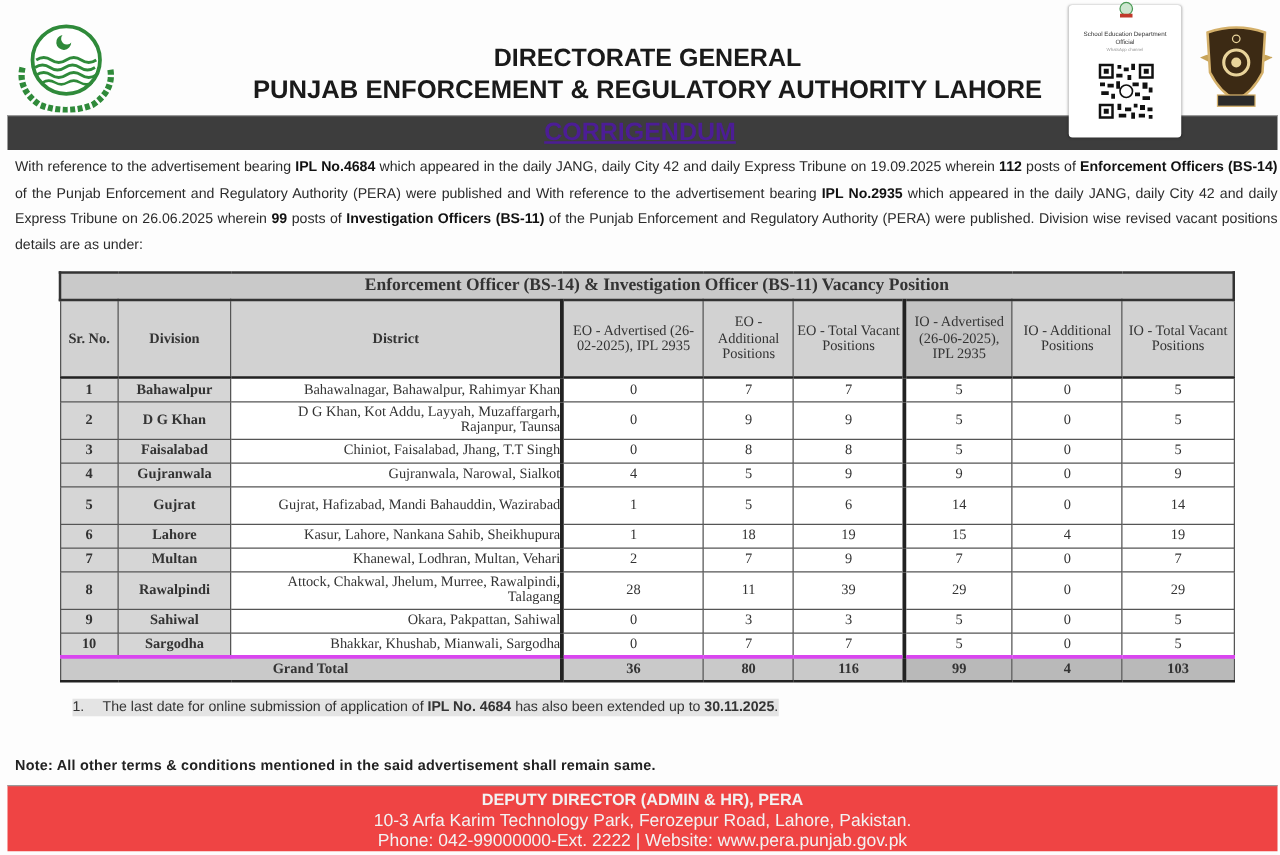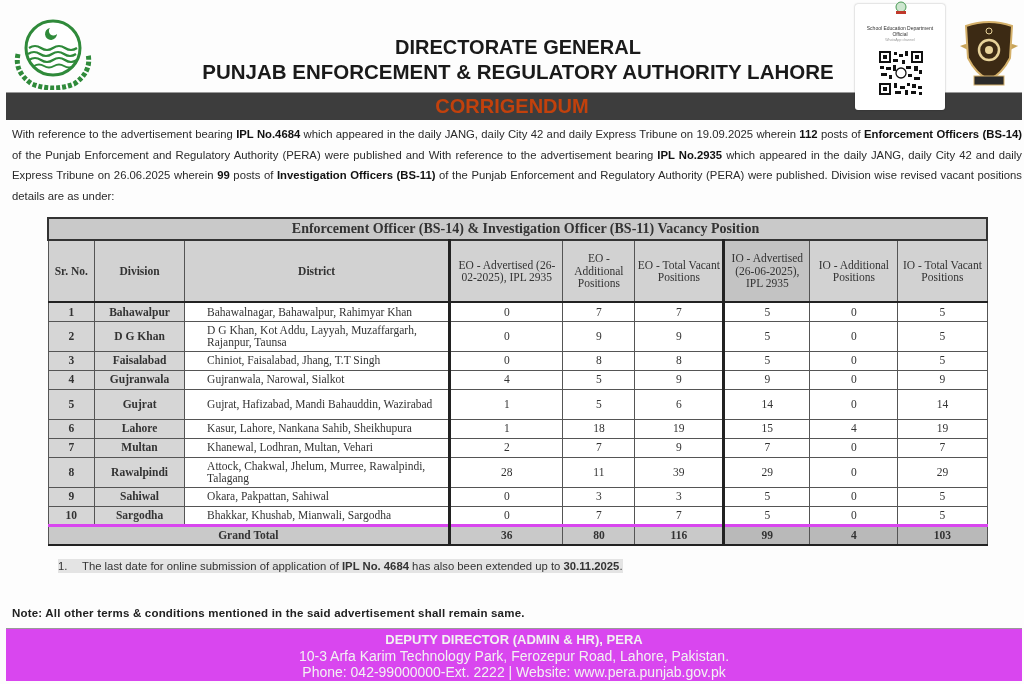--- a/index.html
+++ b/index.html
@@ -12,47 +12,47 @@
   .qr-card .qr-emblem { position: absolute; left: 38px; top: -3px; width: 16px; height: 14px; }
   .qr-card .qr-title { position: absolute; left: 4px; right: 4px; top: 21px; font-size: 5px; line-height: 6px; color: #333; }
   .qr-card .qr-sub { position: absolute; left: 4px; right: 4px; top: 34px; font-size: 3.5px; color: #999; }
   .qr-card .qr-code { position: absolute; left: 23px; top: 46px; width: 46px; height: 46px; }
 
   .header-title { position: absolute; left: 0; width: 1024px; text-align: center; font-weight: bold; color: #1a1a1a; }
   .h1 { top: 36px; font-size: 20px; left: 6px; }
   .h2 { top: 60px; font-size: 20.5px; left: 6px; }
 
   .banner { position: absolute; left: 6px; top: 92px; width: 1016px; height: 28px; background: #3d3d3d; border-top: 1px solid #999; }
-  .banner-text { position: absolute; left: 0; width: 1024px; top: 95px; text-align: center; font-size: 20px; font-weight: bold; color: #c2410c; }
+  .banner-text { position: absolute; left: 0; width: 1024px; top: 95px; text-align: center; font-size: 20px; font-weight: bold; color: #4c1d95; text-decoration: underline; }
 
   .intro { position: absolute; left: 12px; top: 124px; width: 1010px; font-size: 11.3px; line-height: 20.6px; color: #2a2a2a; text-align: justify; }
   .intro b { color: #111; }
 
   table.vac { position: absolute; left: 47px; top: 217px; width: 941px; border-collapse: collapse; font-family: "Liberation Serif", serif; color: #333; }
   table.vac td, table.vac th { border: 1px solid #555; text-align: center; font-size: 11.5px; line-height: 12.5px; }
   table.vac .cap { background: #c9c9c9; font-weight: bold; font-size: 14px; height: 22px; border: 2px solid #333; padding-left: 16px; }
   table.vac thead th { background: #d2d2d2; font-weight: normal; height: 62px; border-bottom: 2px solid #222; }
   table.vac thead th.bold { font-weight: bold; }
   table.vac thead th.io-adv { background: #c3c3c3; }
   table.vac td.sr, table.vac td.div { background: #d6d6d6; font-weight: bold; }
-  table.vac td.dist { text-align: left; padding-left: 22px; background: #fff; }
+  table.vac td.dist { text-align: right; padding-left: 22px; background: #fff; }
   table.vac td.num { background: #fff; }
   table.vac tr.tall td { height: 30px; }
   table.vac tr.short td { height: 19px; }
   table.vac .thick-l { border-left: 3px solid #222 !important; }
   table.vac tfoot td { background: #c9c9c9; font-weight: bold; height: 20px; border-top: 3px solid #d946ef; border-bottom: 2px solid #222; }
   table.vac tfoot td.io-t { background: #b9b9b9; }
 
   .notes { position: absolute; left: 58px; top: 557px; font-size: 11.3px; color: #333; }
   .note-line { height: 23px; line-height: 19px; }
   .note-line span.hl { background: #e4e4e4; padding: 1px 0; }
   .note-line .n { display: inline-block; width: 24px; }
   .footnote { position: absolute; left: 12px; top: 607px; font-size: 11.5px; font-weight: bold; color: #222; letter-spacing: 0.2px; }
 
-  .footer { position: absolute; left: 6px; top: 628px; width: 1016px; height: 53px; background: #d946ef; border-top: 1px solid #999; color: #f2f2f2; text-align: center; }
+  .footer { position: absolute; left: 6px; top: 628px; width: 1016px; height: 53px; background: #ef4444; border-top: 1px solid #999; color: #f2f2f2; text-align: center; }
   .footer .f1 { font-weight: bold; font-size: 13px; margin-top: 3px; line-height: 16px; }
   .footer .f2, .footer .f3 { font-size: 14px; line-height: 16px; }
 </style>
 </head>
 <body>
 
 <svg class="logo-left" viewBox="0 0 86 76">
   <path d="M8 40 Q4 58 22 70 Q43 78 64 70 Q82 58 78 40" fill="none" stroke="#2f8a3a" stroke-width="5" stroke-dasharray="4 2"></path>
   <circle cx="43" cy="34" r="27" fill="#fff" stroke="#2f8a3a" stroke-width="3"></circle>
   <path d="M40 14 a6 6 0 1 0 7 6 a4.5 4.5 0 1 1 -7 -6z" fill="#2f8a3a"></path>

